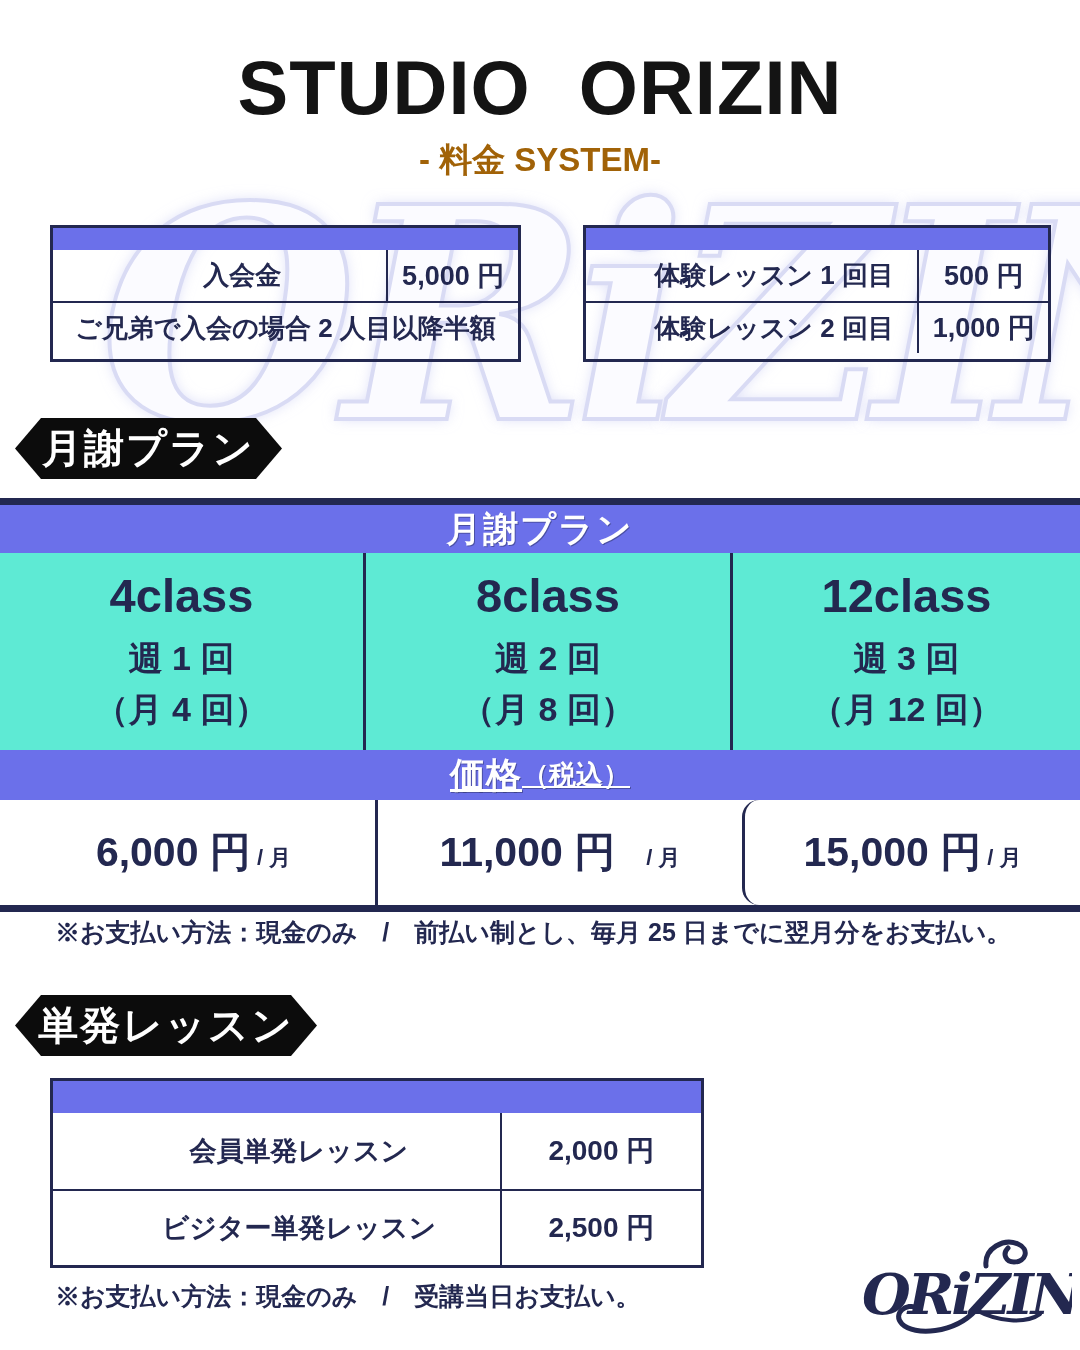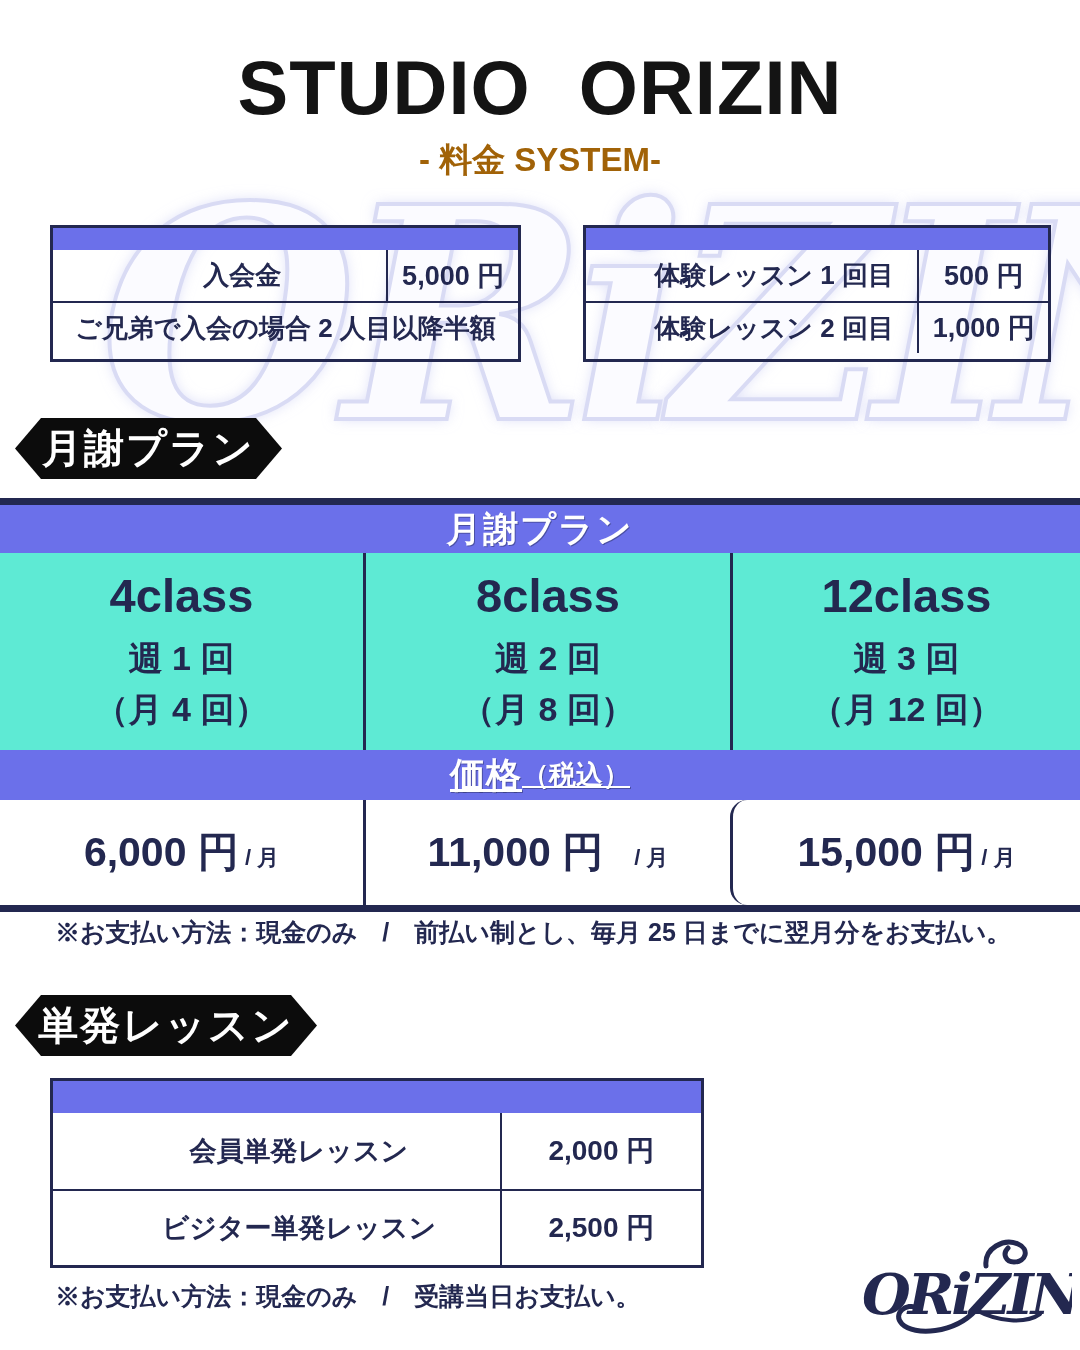--- a/index.html
+++ b/index.html
@@ -88,21 +88,21 @@
   .plan-col:nth-child(3) { flex:1;       border-left:3px solid #232850; }
   .plan-name   { font-size:47px; font-weight:800; color:#232850; margin-bottom:10px; }
   .plan-weekly, .plan-monthly { font-size:34px; font-weight:bold; color:#232850; line-height:1.5; }
   .price-head {
     height:50px; background:#6b70ea; color:#ffffff;
     display:flex; align-items:center; justify-content:center;
     font-weight:bold; text-shadow:1px 1px 0 rgba(35,40,80,0.45);text-decoration:underline;
   }
   .price-head .big   { font-size:35px; letter-spacing:1px; }
   .price-head .small { font-size:27px; }
-  .price-row { display:flex; height:105px; background:#ffffff; }
+  .price-row { display:flex; height:105px; background:#ffffff;padding-left:12px; }
   .price-col {
     display:flex; align-items:center; justify-content:center;
   }
   .price-col:nth-child(1) { width:363px; }
   .price-col:nth-child(2) { width:364px; border-left:3px solid #232850;gap:25px; }
   .price-col:nth-child(3) { flex:1;       border-left:3px solid #232850;border-radius:17px; }
   .price { font-size:41px; font-weight:bold; color:#232850; }
   .per   { font-size:22px; font-weight:bold; color:#232850; margin-left:6px; padding-top:10px; }
 
   

